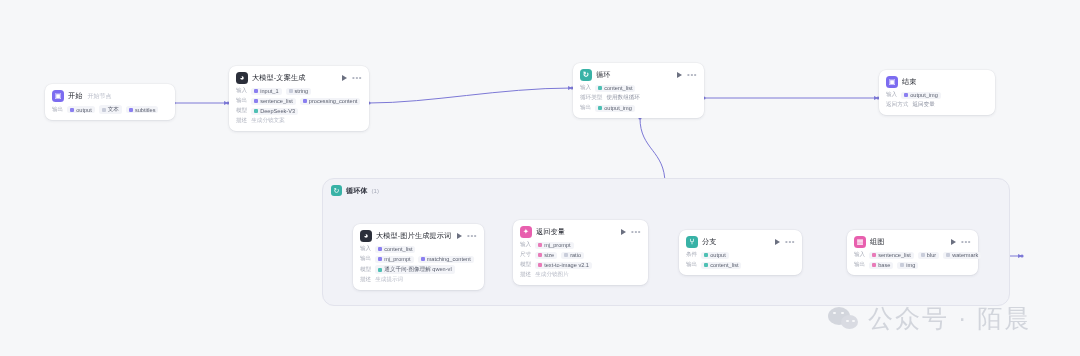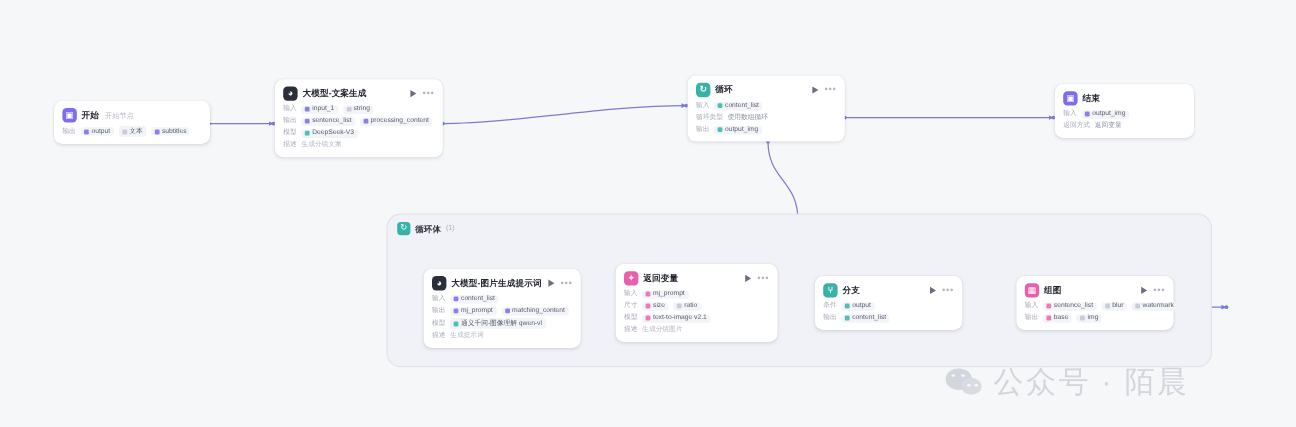--- a/index.html
+++ b/index.html
@@ -44,21 +44,21 @@
     box-shadow:0 1px 3px rgba(32,38,64,.10),0 0 0 .5px rgba(32,38,64,.05);
     padding:6px 7px 6px 7px;
   }
   .node-head{display:flex;align-items:center;gap:4px;margin-bottom:3px;}
   .node-ico{
     width:12px;height:12px;border-radius:3.5px;flex:0 0 auto;
     display:flex;align-items:center;justify-content:center;
     color:#fff;font-size:7.5px;line-height:1;font-weight:bold;
   }
   .node-title{
-    font-size:7.2px;color:#23262f;font-weight:bold;
+    font-size:7.2px;color:#23262f;font-weight:normal;
     white-space:nowrap;letter-spacing:.1px;
   }
   .node-badge{font-size:6px;color:#b8bcc8;margin-left:1px;}
   .head-actions{margin-left:auto;display:flex;align-items:center;gap:5px;}
   .run-btn{
     width:0;height:0;border-left:5px solid #6b7080;
     border-top:3px solid transparent;border-bottom:3px solid transparent;
   }
   .dots{color:#b0b4c0;font-size:8px;line-height:6px;letter-spacing:.5px;}
   
@@ -399,21 +399,21 @@
           <i class="m k"></i>
           <span>base</span>
         </span>
       <span class="chip">
           <i class="m"></i>
           <span>img</span>
         </span>
     </div>
   </div>
 
-  <div class="wm" style="left:788px;top:302px;">
+  <div class="wm" style="left:828px;top:302px;">
     <span class="wm-logo">
       <i class="b1"></i>
         <i class="b2"></i>
       <i class="e" style="left:5px;top:5px;"></i>
       <i class="e" style="left:13px;top:5px;"></i>
       <i class="e" style="left:18px;top:13px;"></i>
       <i class="e" style="left:24px;top:13px;"></i>
     </span>
     <span class="wm-text">公众号 · 陌晨</span>
   </div>

